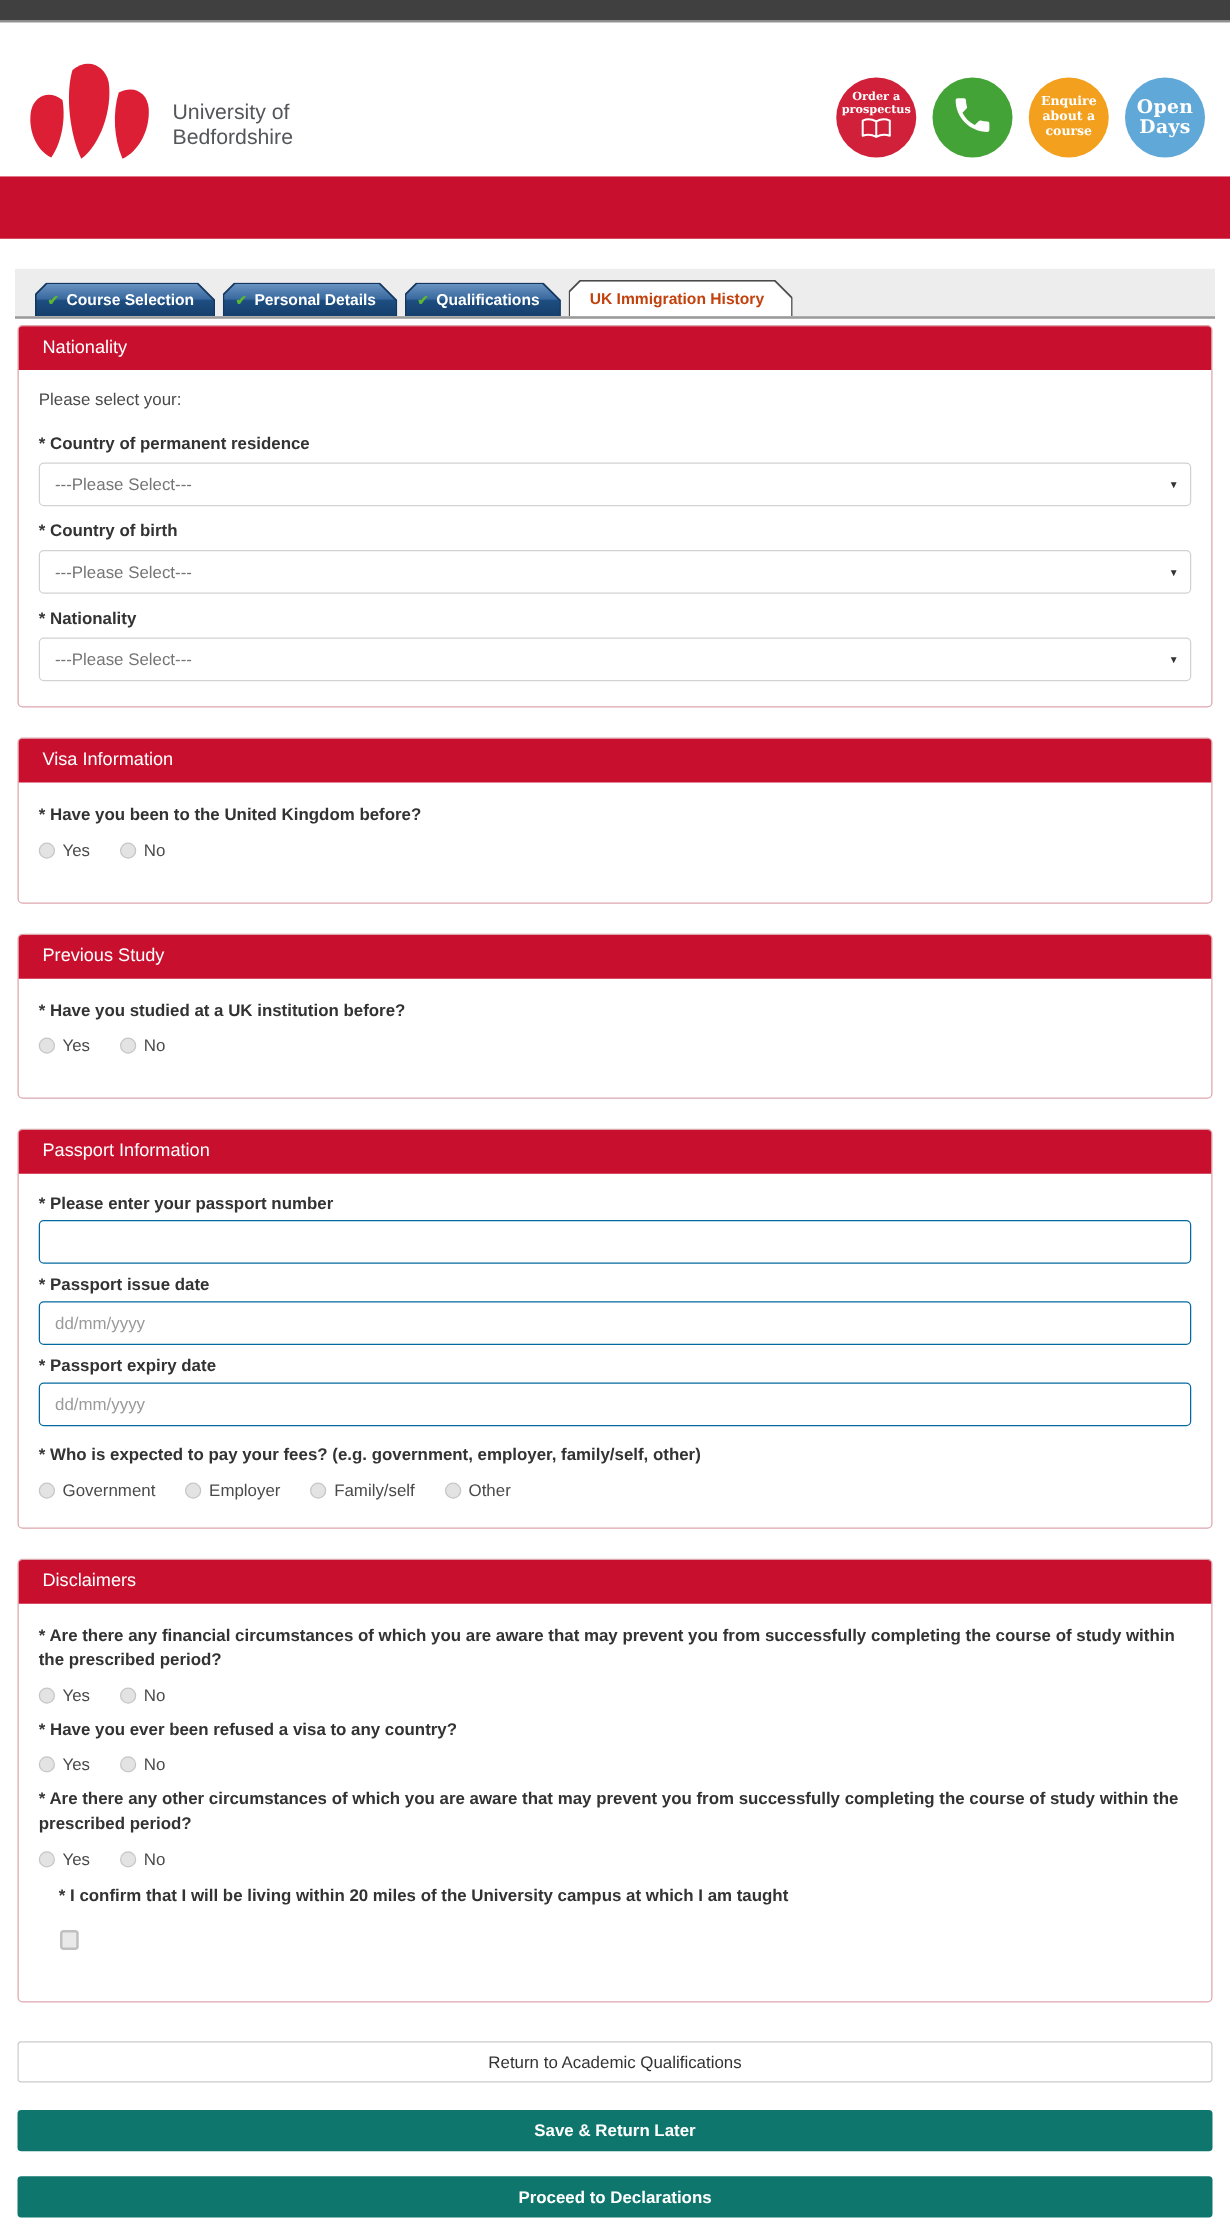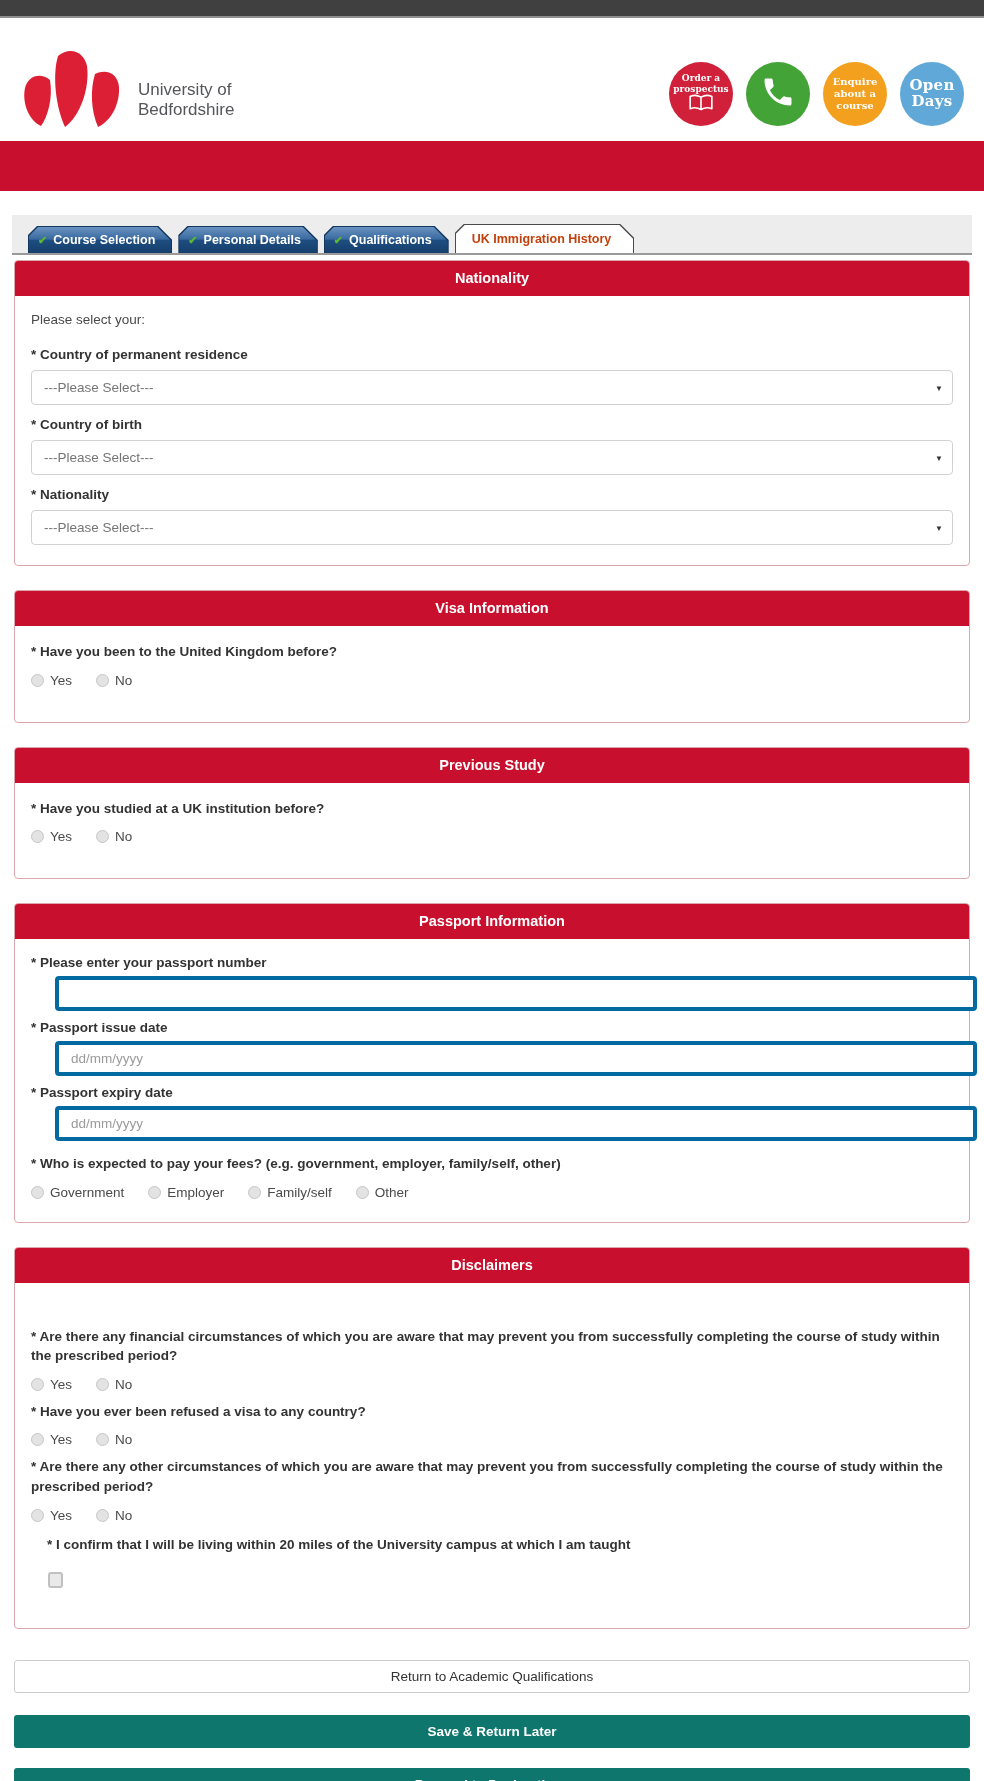--- a/index.html
+++ b/index.html
@@ -32,33 +32,33 @@
          clip-path: polygon(0 100%, 0 9px, 9px 0, calc(100% - 14px) 0, 100% 14px, 100% 100%); }
   .tab-in { clip-path: polygon(0 100%, 0 9px, 9px 0, calc(100% - 14px) 0, 100% 14px, 100% 100%);
             background: linear-gradient(180deg,#6a93c0 0%,#3a6aa0 46%,#1d4d80 52%,#163f6c 100%);
             color:#fff; font-size:12.5px; font-weight:bold; padding:6px 16px 6px 9px;
             display:flex; align-items:center; white-space:nowrap; }
   .tab.active { background:#4a4a4a; }
   .tab.active .tab-in { background:#fff; color:#c2410c; padding:7px 22px 7px 16px; }
   .tick { color:#5cb832; font-size:11px; margin-right:6px; font-weight:bold; }
   
   .section { border:1px solid #dba7ad; border-radius:4px; margin:5px 2px 24px; background:#fff; }
-  .sec-head { background:#c8102e; color:#fff; font-weight:bold; font-size:14.5px;
-              padding:9px 19px 10px; border-radius:3px 3px 0 0;text-align:center; }
+  .sec-head { background:#c8102e; color:#fff; font-weight:normal; font-size:14.5px;
+              padding:9px 19px 10px; border-radius:3px 3px 0 0; }
   .sec-body { padding:16px 16px 18px; }
   .intro { font-size:13.5px; color:#4a4a4a; margin-bottom:20px; }
   .f-label { font-size:13.5px; font-weight:bold; color:#333; margin-bottom:8px; }
   .select { position:relative; height:35px; border:1px solid #d2d2d2; border-radius:4px;
             background:#fff; display:flex; align-items:center; padding:0 26px 0 12px;
             font-size:13.5px; color:#757575; margin-bottom:12px; cursor:pointer; }
   .select .arrow { position:absolute; right:9px; top:50%; transform:translateY(-50%);
                    font-size:8px; color:#333; }
-  .tinput { width:100%; height:35px; border:4px solid #0369a1; border-radius:4px;
+  .tinput { width:100%; height:35px; border:1px solid #0369a1; border-radius:4px;
             font-size:13.5px; color:#3b82f6; padding:0 12px; margin-bottom:9px;
-            font-family:"Liberation Sans", sans-serif; outline:none;margin-left:24px; }
+            font-family:"Liberation Sans", sans-serif; outline:none; }
   .tinput::placeholder { color:#9a9a9a; }
   .q { font-size:13.5px; font-weight:bold; color:#333; margin-bottom:11px; line-height:1.45; }
   .radios { display:flex; gap:24px; margin-bottom:14px; }
   .radio-item { display:flex; align-items:center; gap:6px; font-size:13.5px; color:#4a4a4a; cursor:pointer; }
   .radio { width:13px; height:13px; border-radius:50%; background:#e3e3e3; border:1px solid #c6c6c6; flex:0 0 auto; }
   .pad-b { padding-bottom:34px; }
   .confirm { margin-left:16px; margin-bottom:18px; }
   .checkbox { display:inline-block; width:15px; height:16px; border-radius:3px;
               background:#e9e9e9; border:2px solid #c0c0c0; margin-left:17px; cursor:pointer; }
   
@@ -227,21 +227,21 @@
         <span class="radio-item">
           <span class="radio"></span>
           <span>Other</span>
         </span>
       </div>
     </div>
   </div>
 
   <div class="section">
     <div class="sec-head">Disclaimers</div>
-    <div class="sec-body" style="padding-bottom:36px;margin-top:28px;">
+    <div class="sec-body" style="padding-bottom:36px;">
       <div class="q">* Are there any financial circumstances of which you are aware that may prevent you from successfully completing the course of study within the prescribed period?</div>
       <div class="radios" style="margin-bottom:10px;">
         <span class="radio-item">
           <span class="radio"></span>
           <span>Yes</span>
         </span>
         <span class="radio-item">
           <span class="radio"></span>
           <span>No</span>
         </span>

